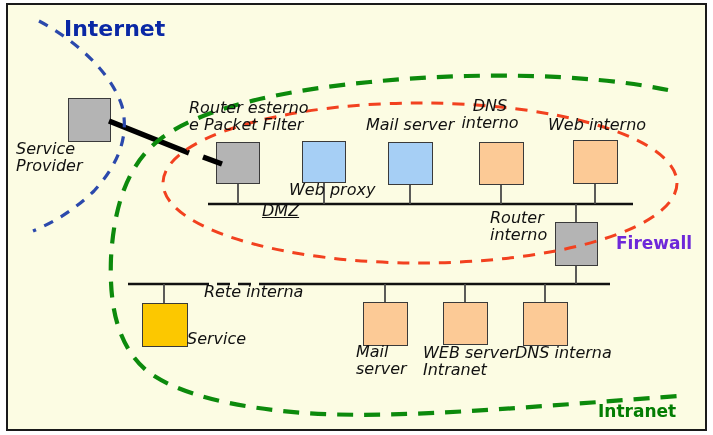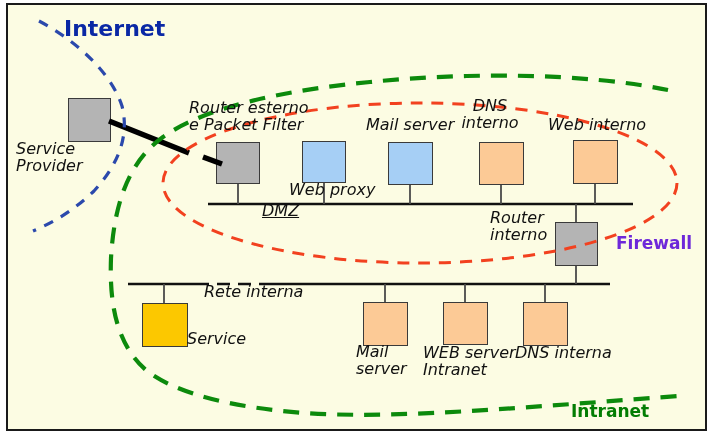--- a/index.html
+++ b/index.html
@@ -19,21 +19,21 @@
   .node.orange{background:#fcca96;}
   .node.yellow{background:#fcc800;}
   .lbl{
     position:absolute;font-style:italic;font-size:16px;line-height:17px;
     color:#111;white-space:nowrap;
   }
   .lbl.wrap{white-space:normal;}
   .lbl.center{text-align:center;}
   .region{position:absolute;font-weight:bold;font-style:normal;white-space:nowrap;}
   #internet-label{left:64px;top:16px;font-size:22px;color:#0a28a5;}
-  #intranet-label{left:571px;top:401px;font-size:17px;color:#037d03;}
+  #intranet-label{left:598px;top:401px;font-size:17px;color:#037d03;}
   #firewall-label{left:616px;top:233px;font-size:17px;color:#6d28d9;}
   #sp-label{left:6px;top:140px;width:82px;margin-left:10px;}
   #re-label{left:189px;top:99px;width:132px;}
   #wp-label{left:289px;top:181px;}
   #mp-label{left:366px;top:116px;}
   #de-label{left:451px;top:97px;width:78px;}
   #ws-label{left:548px;top:116px;}
   #ri-label{left:490px;top:209px;width:70px;}
   #dmz-label{left:262px;top:202px;text-decoration:underline;}
   #ri-net-label{left:204px;top:283px;text-align:right;}

